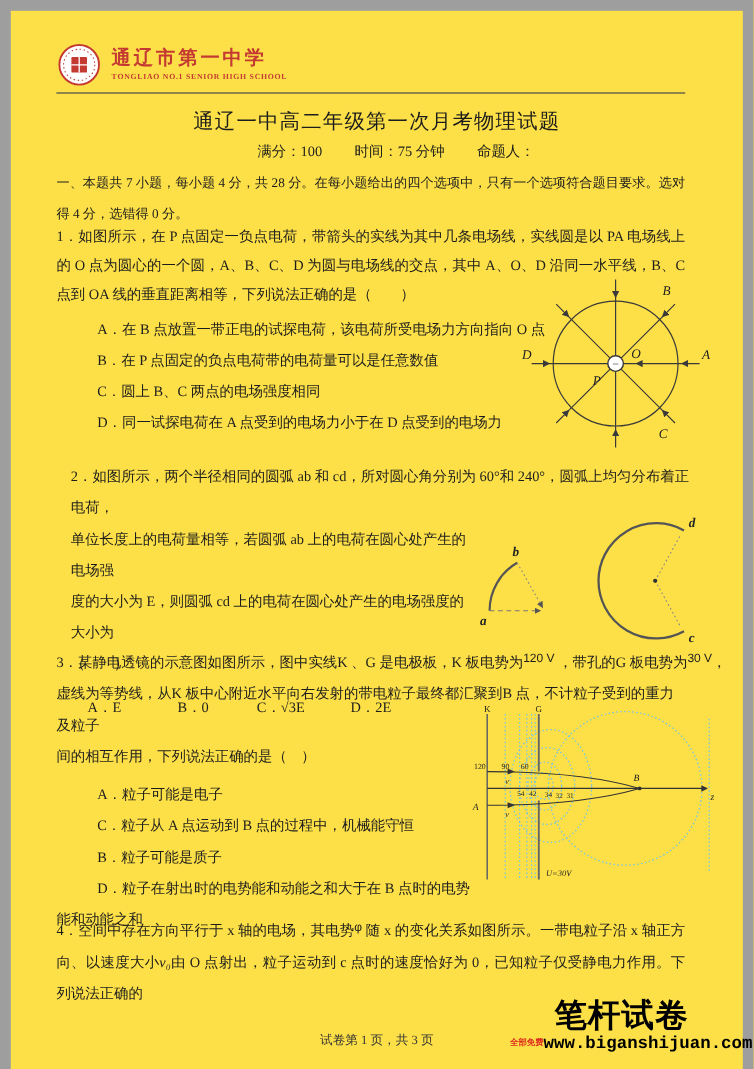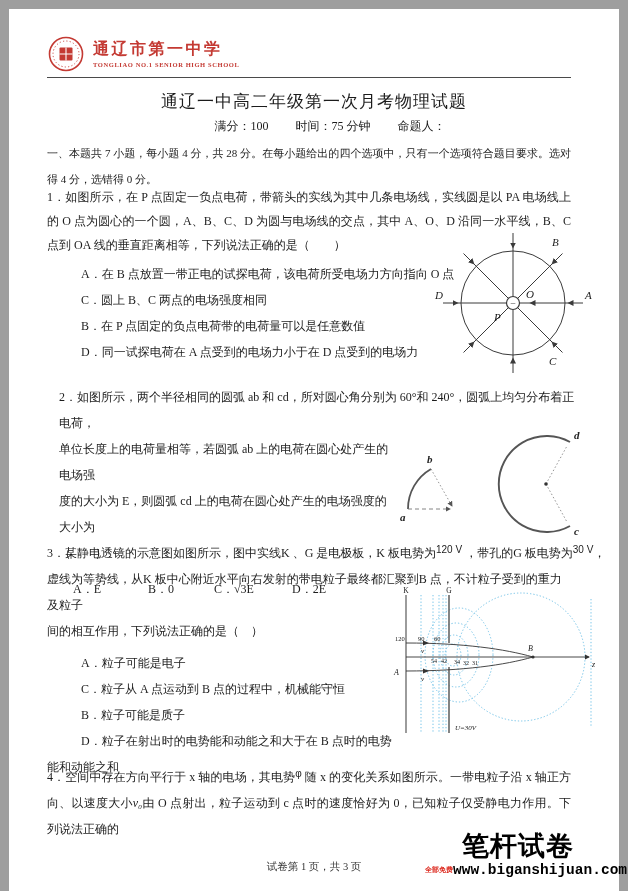--- a/index.html
+++ b/index.html
@@ -1,21 +1,21 @@
 <!DOCTYPE html>
 <html><head>
 <meta charset="utf-8">
 <style>
   html,body{margin:0;padding:0;}
   body{
     width:628px;height:891px;position:relative;background:#9e9e9e;
     font-family:"Liberation Serif","DejaVu Serif",serif;color:#1c1c1c;
     -webkit-font-smoothing:antialiased;overflow:hidden;
   }
-  .page{position:absolute;top:9px;left:9px;right:9px;bottom:0;background:#ffffff;}
+  .page{position:absolute;top:9px;left:9px;right:9px;bottom:0;background:#fde047;}
   .abs{position:absolute;}
   
   .logo-row{left:38px;top:26px;display:flex;align-items:center;gap:8px;}
   .school-cn{color:#c43a33;font-weight:700;font-size:16px;letter-spacing:2.5px;line-height:18px;}
   .school-en{color:#c43a33;font-weight:700;font-size:6.5px;letter-spacing:0.6px;margin-top:3px;}
   .header-rule{left:38px;top:68px;width:524px;border-top:1.7px solid #4a4a4a;}
   .title{left:0;top:81px;width:100%;text-align:center;font-size:17px;letter-spacing:1px;}
   .meta{left:0;top:109px;width:100%;text-align:center;font-size:12px;padding-left:16px;}
   .meta span{margin:0 12px;}
   
@@ -62,22 +62,22 @@
     <span>时间：75 分钟</span>
     <span>命题人：</span>
   </div>
 
   <div class="abs tblock" style="top:131px;">一、本题共 7 小题，每小题 4 分，共 28 分。在每小题给出的四个选项中，只有一个选项符合题目要求。选对得 4 分，选错得 0 分。</div>
 
   <div class="abs" style="left:38px;top:176px;width:524px;">
     <div class="stem">1．如图所示，在 P 点固定一负点电荷，带箭头的实线为其中几条电场线，实线圆是以 PA 电场线上的 O 点为圆心的一个圆，A、B、C、D 为圆与电场线的交点，其中 A、O、D 沿同一水平线，B、C 点到 OA 线的垂直距离相等，下列说法正确的是（　　）</div>
     <div style="margin-top:4px;">
       <div class="opt">A．在 B 点放置一带正电的试探电荷，该电荷所受电场力方向指向 O 点</div>
+      <div class="opt">B．在 P 点固定的负点电荷带的电荷量可以是任意数值</div>
       <div class="opt">C．圆上 B、C 两点的电场强度相同</div>
-      <div class="opt">B．在 P 点固定的负点电荷带的电荷量可以是任意数值</div>
       <div class="opt">D．同一试探电荷在 A 点受到的电场力小于在 D 点受到的电场力</div>
     </div>
   </div>
 
   <svg class="fig" style="left:424px;top:220px;" width="165" height="145" viewBox="0 0 165 145">
     <defs>
       <marker id="ar1" markerWidth="7" markerHeight="7" refX="4.5" refY="3" orient="auto">
         <path d="M0,0 L6,3 L0,6 Z" fill="#3a3a3a"></path>
       </marker>
     </defs>

